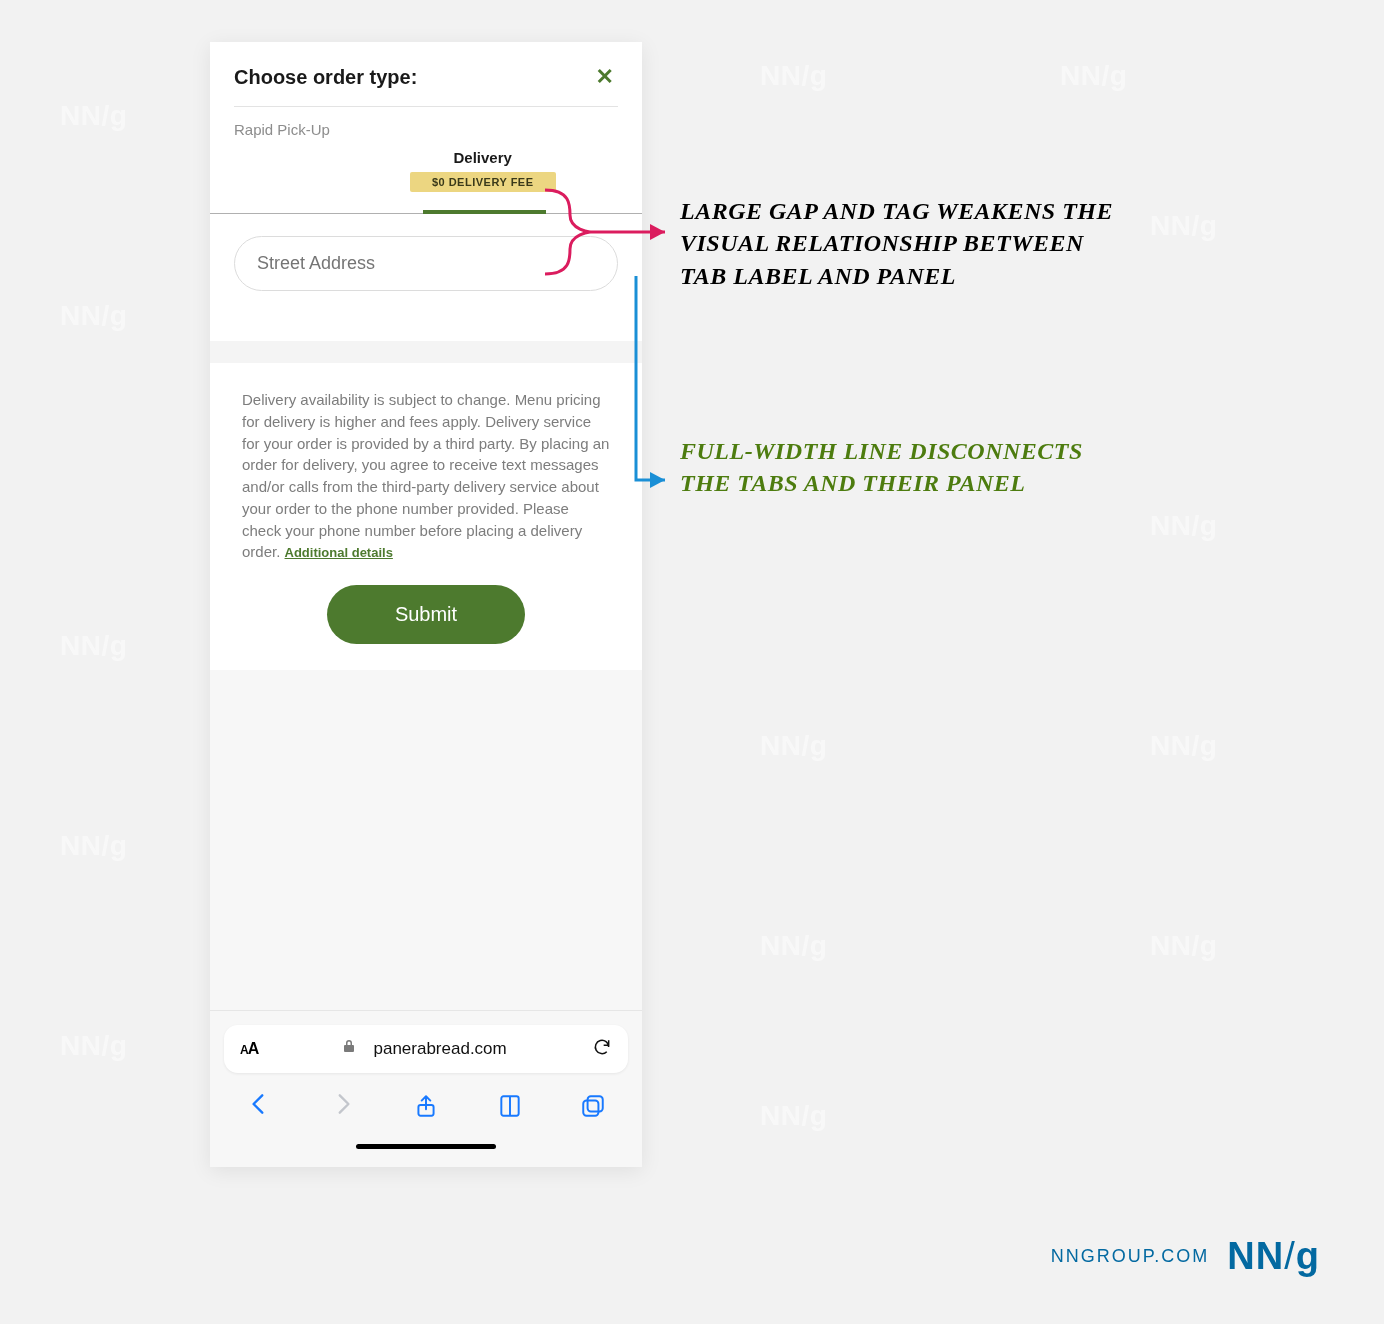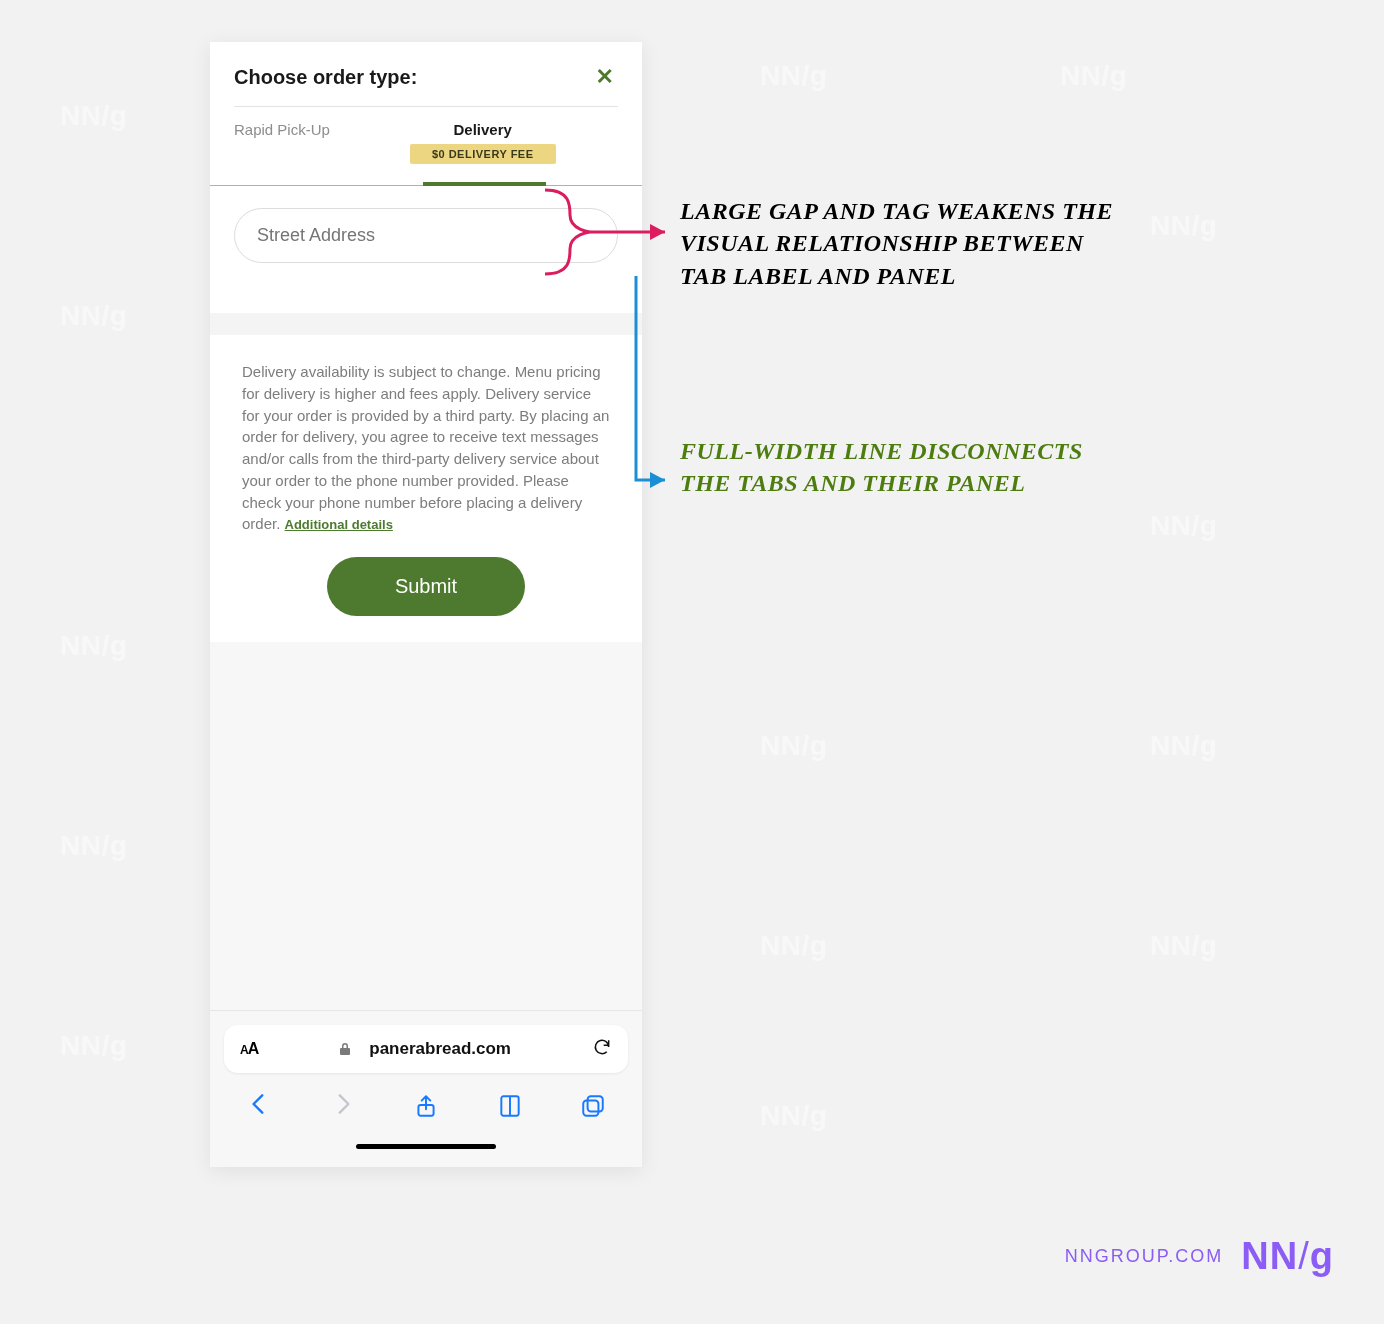--- a/index.html
+++ b/index.html
@@ -70,21 +70,21 @@
     padding: 20px 24px 14px 24px;
   }
   .title-text { font-size: 20px; font-weight: 700; color:#1a1a1a; }
   .close-x { font-size: 22px; font-weight: 700; color:#4d7a2e; line-height:1; cursor:pointer; padding:4px;}
   .divider-thin { height:1px; background:#e3e3e3; margin: 0 24px;}
   .tabs {
     display:flex; padding: 14px 24px 0 24px; gap: 60px; align-items:flex-start;
   }
   .tab { display:flex; flex-direction:column; align-items:center; cursor:pointer; }
   .tab-label-inactive { font-size:15px; color:#8d8d8d; font-weight:500; }
-  .tab-label-active { font-size:15px; color:#1a1a1a; font-weight:700; }
+  .tab-label-active { font-size:15px; color:#1a1a1a; font-weight:700;margin-top:28px; }
   .badge {
     margin-top:6px;
     background:#ecd681;
     color:#3a3a1a;
     font-size:11px;
     font-weight:700;
     letter-spacing:0.5px;
     padding:4px 22px;
     border-radius:2px;
   }
@@ -116,21 +116,21 @@
     background:#f7f7f7; padding: 14px 14px 10px 14px;
     border-top:1px solid #e6e6e6;
   }
   .urlbar {
     background:#fff; border-radius:14px; height:48px;
     display:flex; align-items:center; justify-content:space-between;
     padding: 0 16px; box-shadow: 0 1px 3px rgba(0,0,0,0.07);
   }
   .aa { font-weight:600; font-size:16px; letter-spacing:-1px;}
   .aa .sm { font-size:12px; }
-  .url-center { display:flex; align-items:flex-end; gap:18px; font-size:17px; color:#111;font-weight:bold;}
+  .url-center { display:flex; align-items:flex-start; gap:18px; font-size:17px; color:#111;}
   .lock { font-size:13px; color:#7a7a7a;}
   .reload { font-size:19px; }
   .safari-icons {
     display:flex; justify-content:space-between; align-items:center;
     padding: 18px 22px 6px 22px;
     color:#1879ff;
   }
   .safari-icons svg { width:26px; height:26px; }
   .safari-icons .chev { font-size:28px; font-weight:300; }
   .safari-icons .chev.dim { color:#c3c6cc; }
@@ -145,23 +145,23 @@
     line-height:1.35;
     letter-spacing:0.5px;
     text-transform: uppercase;
     font-style: italic;
   }
   .ann-red { color:#000000; left:680px; top:195px; width:440px;}
   .ann-blue { color:#4d7c0f; left:680px; top:435px; width:440px;}
   svg.overlay { position:absolute; left:0; top:0; pointer-events:none; }
 
   .brand {
-    position:absolute; right:50px; bottom:46px;
+    position:absolute; right:64px; bottom:46px;
     display:flex; align-items:center; gap:18px;
-    color:#8b5cf6;
+    color:#0369a1;
   }
   .brand-url { font-size:18px; letter-spacing:2px; font-weight:500;}
   .brand-logo { font-size:38px; font-weight:800; letter-spacing:1px;}
   .brand-logo .sl { font-weight:300; }
 </style>
 </head>
 <body>
 
 <div class="wm" style="left:60px; top:100px;"><span>NN/g</span></div>
 <div class="wm" style="left:60px; top:300px;"><span>NN/g</span></div>

